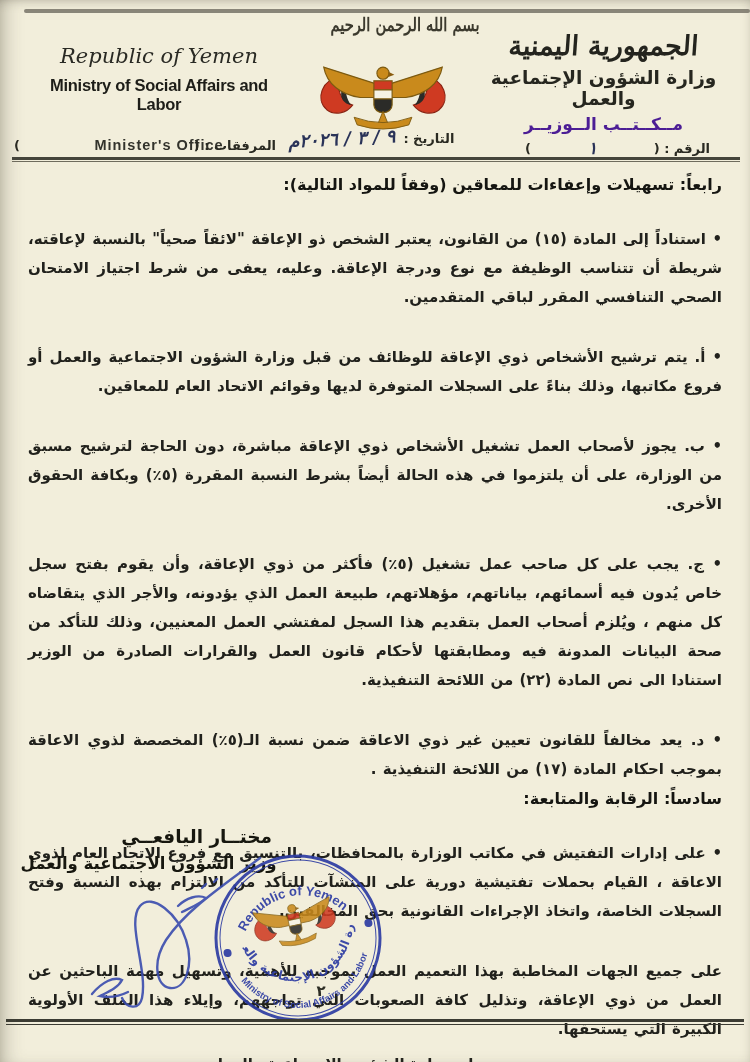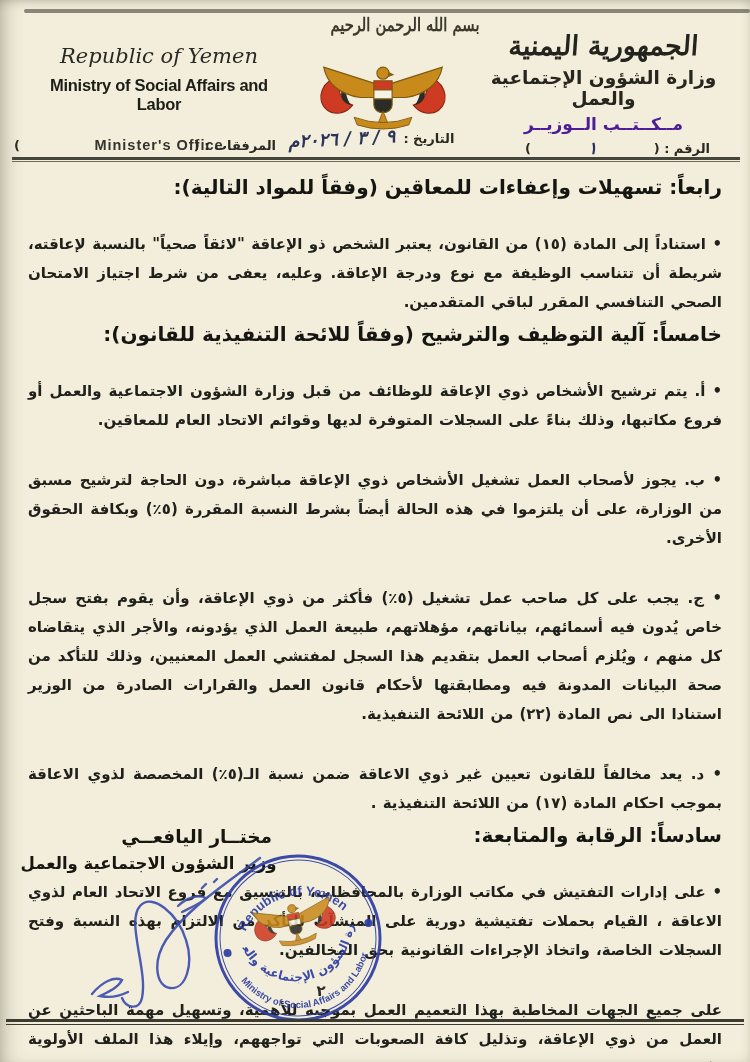--- a/index.html
+++ b/index.html
@@ -49,21 +49,21 @@
   .date-line .hand { font-size:18px; }
 
   .hdr-rule { position:absolute; top:157px; left:12px; right:10px; height:5px;
     border-top:3px solid #45453b; border-bottom:1px solid #6f6c5d; }
 
   
   .doc-body { position:absolute; top:170px; left:28px; right:28px; direction:rtl;
     text-align:justify; }
   .doc-body p { font-size:15px; font-weight:600; line-height:29px; color:#21211c;
     margin-bottom:3px; word-spacing:1px;margin-top:31px; }
-  .doc-body h3 { font-size:20px; font-weight:900; color:#151511; margin:5px 0 3px;
+  .doc-body h3 { font-size:16px; font-weight:900; color:#151511; margin:5px 0 3px;
     letter-spacing:0.2px; }
   .issued { text-align:center; direction:rtl; margin-top:6px; }
   .issued div { font-size:15px; font-weight:700; line-height:28px; color:#23231d; }
 
   
   .sig-name { position:absolute; left:32px; top:826px; width:240px; text-align:right;
     direction:rtl; font-size:18.5px; font-weight:900; color:#17170f; }
   .sig-title { position:absolute; left:6px; top:854px; width:285px; text-align:center;
     direction:rtl; font-size:16.5px; font-weight:900; color:#17170f; }
   .squiggle { position:absolute; left:82px; top:848px; }
@@ -147,21 +147,20 @@
     <span>المرفقات : (</span>
     <span>)</span>
   </div>
 
   <div class="hdr-rule"></div>
 
   <div class="doc-body">
     <h3>رابعاً: تسهيلات وإعفاءات للمعاقين (وفقاً للمواد التالية):</h3>
     <p>• استناداً إلى المادة (١٥) من القانون، يعتبر الشخص ذو الإعاقة "لائقاً صحياً" بالنسبة لإعاقته، شريطة أن تتناسب الوظيفة مع نوع ودرجة الإعاقة. وعليه، يعفى من شرط اجتياز الامتحان الصحي التنافسي المقرر لباقي المتقدمين.</p>
 
-    <h3>خامساً: آلية التوظيف والترشيح (وفقاً للائحة التنفيذية للقانون):</h3>
     <p>• أ. يتم ترشيح الأشخاص ذوي الإعاقة للوظائف من قبل وزارة الشؤون الاجتماعية والعمل أو فروع مكاتبها، وذلك بناءً على السجلات المتوفرة لديها وقوائم الاتحاد العام للمعاقين.</p>
     <p>• ب. يجوز لأصحاب العمل تشغيل الأشخاص ذوي الإعاقة مباشرة، دون الحاجة لترشيح مسبق من الوزارة، على أن يلتزموا في هذه الحالة أيضاً بشرط النسبة المقررة (٥٪) وبكافة الحقوق الأخرى.</p>
     <p>• ج. يجب على كل صاحب عمل تشغيل (٥٪) فأكثر من ذوي الإعاقة، وأن يقوم بفتح سجل خاص يُدون فيه أسمائهم، بياناتهم، مؤهلاتهم، طبيعة العمل الذي يؤدونه، والأجر الذي يتقاضاه كل منهم ، ويُلزم أصحاب العمل بتقديم هذا السجل لمفتشي العمل المعنيين، وذلك للتأكد من صحة البيانات المدونة فيه ومطابقتها لأحكام قانون العمل والقرارات الصادرة من الوزير استنادا الى نص المادة (٢٢) من اللائحة التنفيذية.</p>
     <p>• د. يعد مخالفاً للقانون تعيين غير ذوي الاعاقة ضمن نسبة الـ(٥٪) المخصصة لذوي الاعاقة بموجب احكام المادة (١٧) من اللائحة التنفيذية .</p>
 
     <h3>سادساً: الرقابة والمتابعة:</h3>
     <p>• على إدارات التفتيش في مكاتب الوزارة بالمحافظات، بالتنسيق مع فروع الاتحاد العام لذوي الاعاقة ، القيام بحملات تفتيشية دورية على المنشآت للتأكد من الالتزام بهذه النسبة وفتح السجلات الخاصة، واتخاذ الإجراءات القانونية بحق المخالفين.</p>
     <p>على جميع الجهات المخاطبة بهذا التعميم العمل بموجبه للأهمية، وتسهيل مهمة الباحثين عن العمل من ذوي الإعاقة، وتذليل كافة الصعوبات التي تواجههم، وإيلاء هذا الملف الأولوية الكبيرة التي يستحقها.</p>
 
     <div class="issued">

